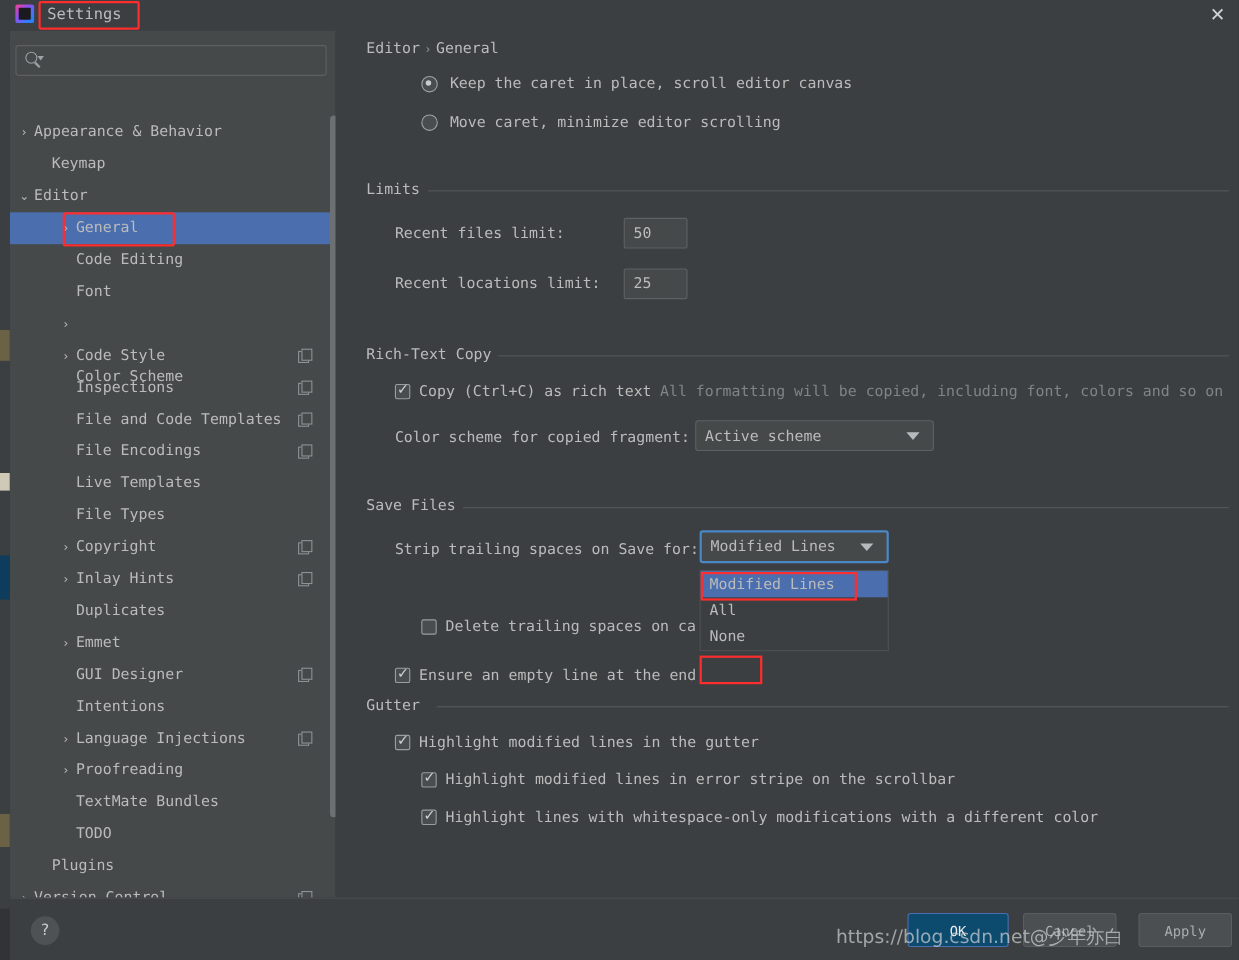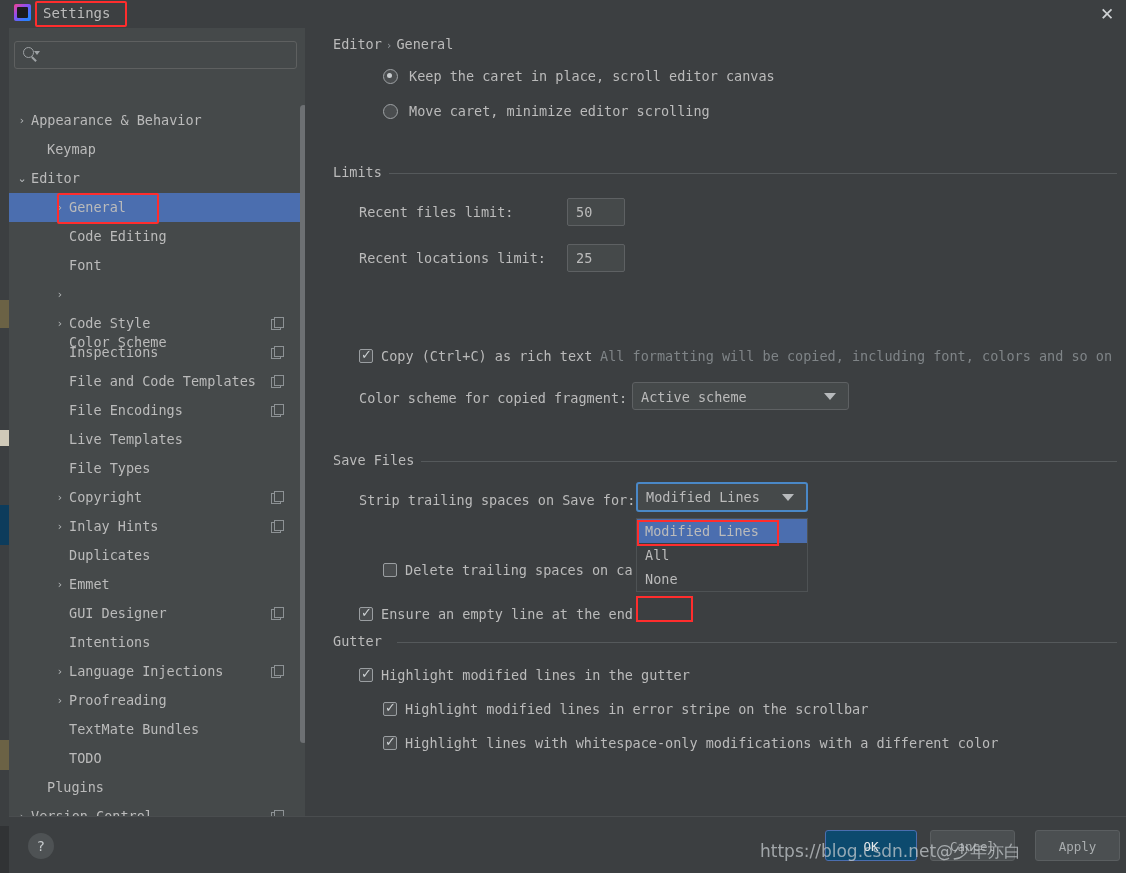--- a/index.html
+++ b/index.html
@@ -366,20 +366,24 @@
       <div class="section" style="top:136px; width:784px;">
         <span class="sec-title">Limits</span>
         <span class="rule" style="left:56px; right:0;"></span>
       </div>
       <div class="field-label" style="left:54px; top:176px;">Recent files limit:</div>
       <input class="textfield" style="left: 262px; top: 170px; width: 58px; height: 28px;" type="text" value="50">
 
       <div class="field-label" style="left:54px; top:222px;">Recent locations limit:</div>
       <input class="textfield" style="left: 262px; top: 216px; width: 58px; height: 28px;" type="text" value="25">
 
+      <div class="section" style="top:286px; width:784px;">
+        <span class="sec-title">Rich-Text Copy</span>
+        <span class="rule" style="left:120px; right:0;"></span>
+      </div>
       <div class="chk-row" style="left:54px; top:320px;">
         <span class="chkbox checked"></span>
         <span class="chk-lab">Copy (Ctrl+C) as rich text</span>
       </div>
       <div class="chk-row chk-hint" style="left:295px; top:320px;">All formatting will be copied, including font, colors and so on</div>
 
       <div class="field-label" style="left:54px; top:362px;">Color scheme for copied fragment:</div>
       <div class="combo" style="left:327px; top:354px; width:217px; height:28px; line-height:28px;">
         <span class="val" style="line-height:28px;">Active scheme</span>
         <span class="arrow-dn"></span>

